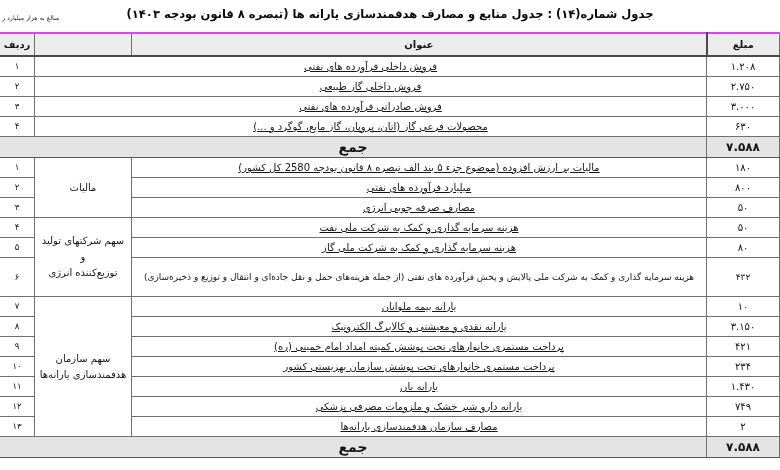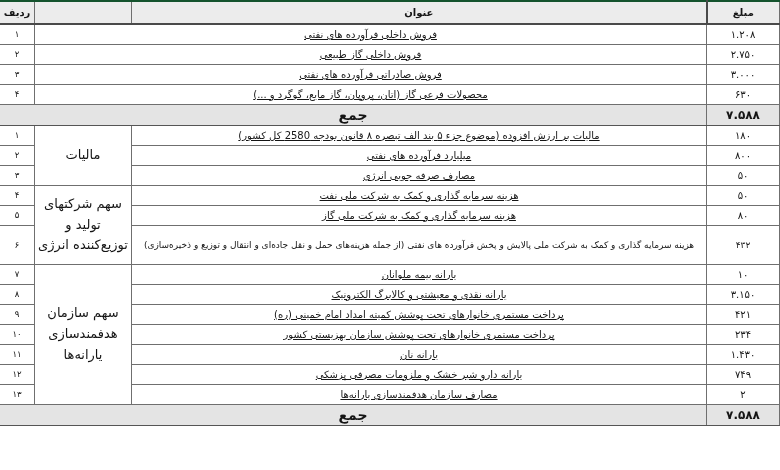--- a/index.html
+++ b/index.html
@@ -74,30 +74,30 @@
   col.c-title    { width: 575px; }
   col.c-group    { width: 97px; }
   col.c-rownum   { width: 35px; }
 
   
   tr.head-row td {
     background: #ececec;
     font-weight: bold;
     font-size: 10px;
     height: 21px;
-    border-top: 2px solid #14532d;
+    border-top: 2px solid #d946ef;
     border-bottom: 2px solid #4a4a4a;
   }
 
   
   tr.data-row td { height: 19px; }
   tr.data-row td.amount { font-size: 10px; }
   tr.data-row td.rownum { font-size: 8.6px; }
   tr.data-row td.title  { font-size: 10px; text-decoration: underline; }
-  tr.data-row td.group  { font-size: 13px; line-height: 1.6; }
+  tr.data-row td.group  { font-size: 10px; line-height: 1.6; }
 
   
   tr.tall-row td { height: 38px; }
   tr.tall-row td.title {
     font-size: 9px;
     line-height: 1.6;
     padding: 0 6px;
   }
 
   
@@ -117,20 +117,24 @@
   
   table.budget tr:last-child td { border-bottom: 1.6px solid #555; }
 
   .group-line { display: block; }
 </style>
 </head>
 <body>
 
 <div class="page">
 
+  <div class="header-zone">
+    <div class="doc-title">جدول شماره(۱۴) : جدول منابع و مصارف هدفمندسازی یارانه ها (تبصره ۸ قانون بودجه ۱۴۰۳)</div>
+    <div class="unit-note">مبالغ به هزار میلیارد ر</div>
+  </div>
 
   <table class="budget">
     <colgroup>
       <col class="c-amount">
       <col class="c-title">
       <col class="c-group">
       <col class="c-rownum">
     </colgroup>
     <tbody id="table-body">
         <tr class="head-row">

